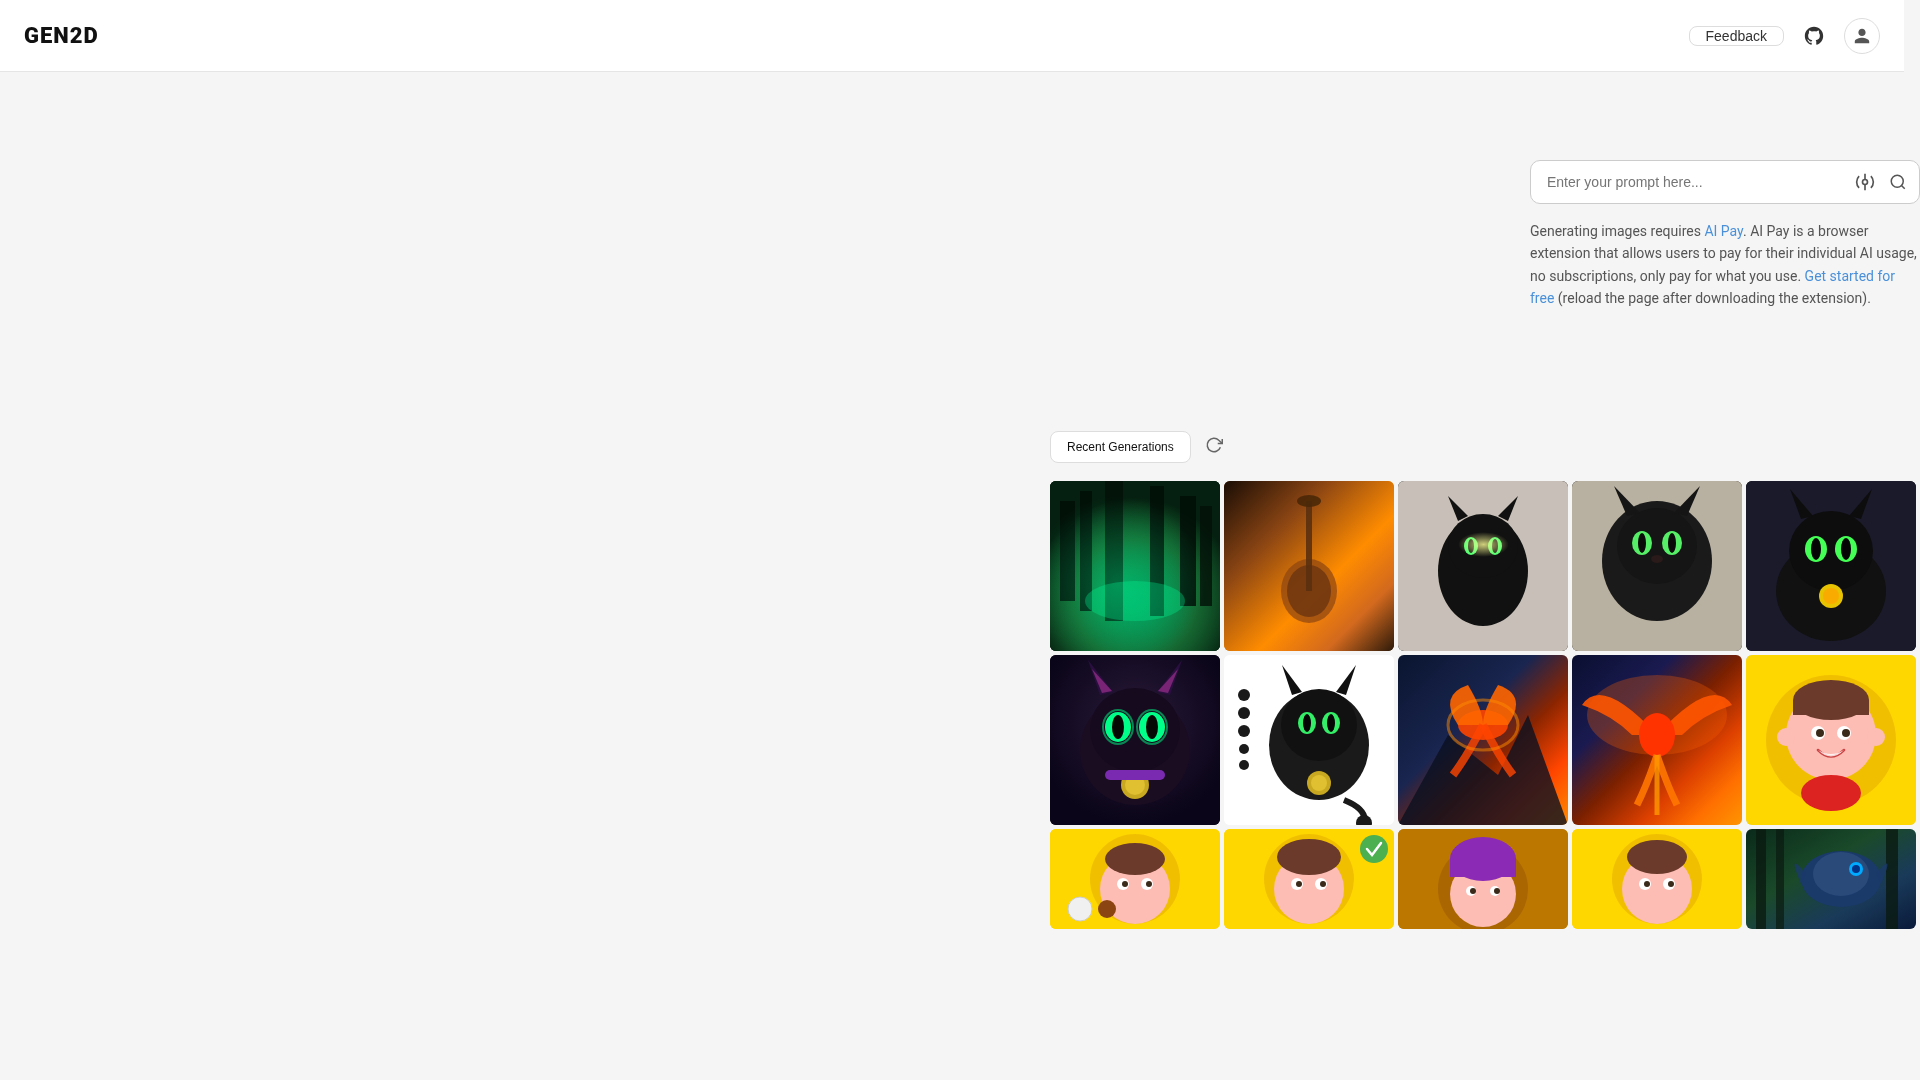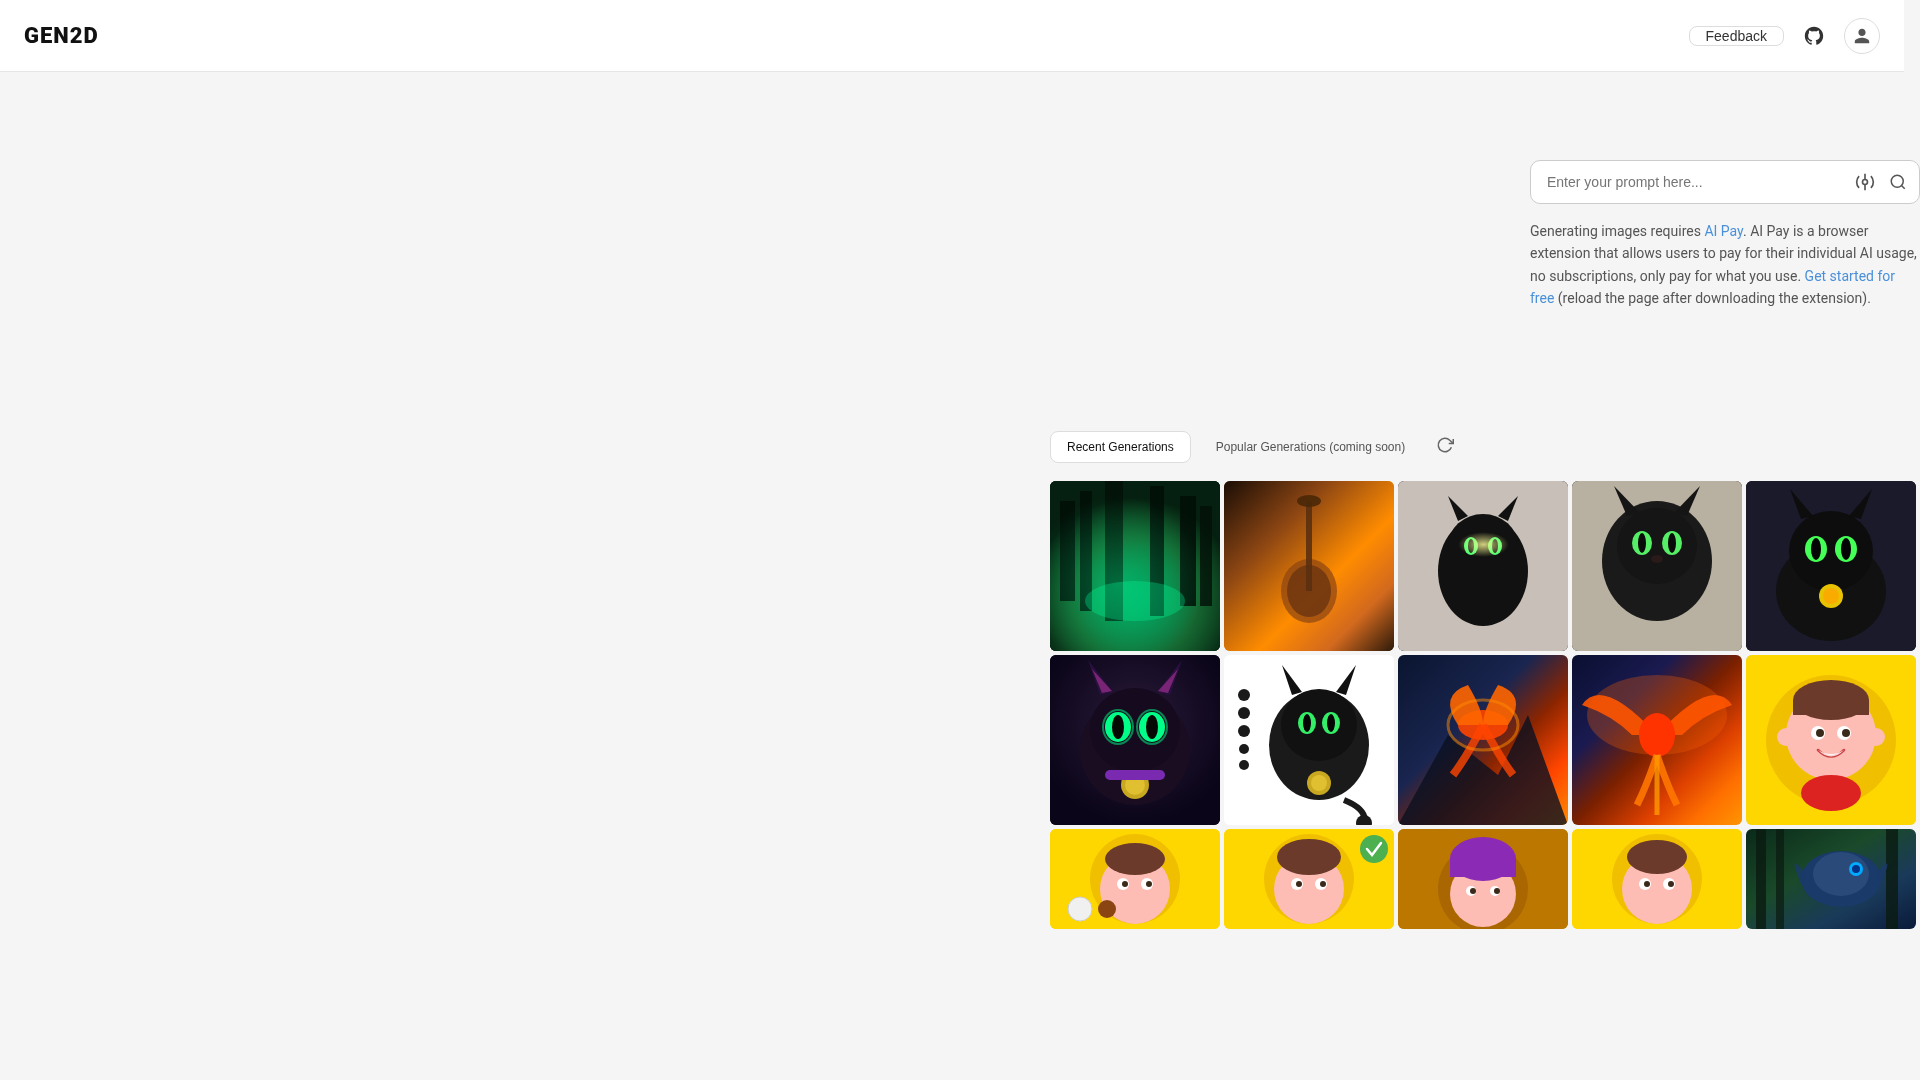--- a/index.html
+++ b/index.html
@@ -282,21 +282,20 @@
 
     <p class="info-text">
       <span>Generating images requires </span><a href="#">AI Pay</a><span>. AI Pay is a browser extension that allows users to pay for their individual AI usage, no subscriptions, only pay for what you use. </span><a href="#">Get started for free</a><span> (reload the page after downloading the extension).</span>
     </p>
   </div>
 
   <div class="gallery-area">
 
     <div class="tabs">
       <button class="tab active">Recent Generations</button>
-      <button class="tab">Popular Generations (coming soon)</button>
       <button class="refresh-btn" title="Refresh">
         <svg width="18" height="18" viewBox="0 0 24 24" fill="none" stroke="#666" stroke-width="2">
           <polyline points="23 4 23 10 17 10"></polyline>
           <path d="M20.49 15a9 9 0 1 1-2.12-9.36L23 10"></path>
         </svg>
       </button>
     </div>
 
     <div class="image-grid">
       <div class="grid-item img-forest">

